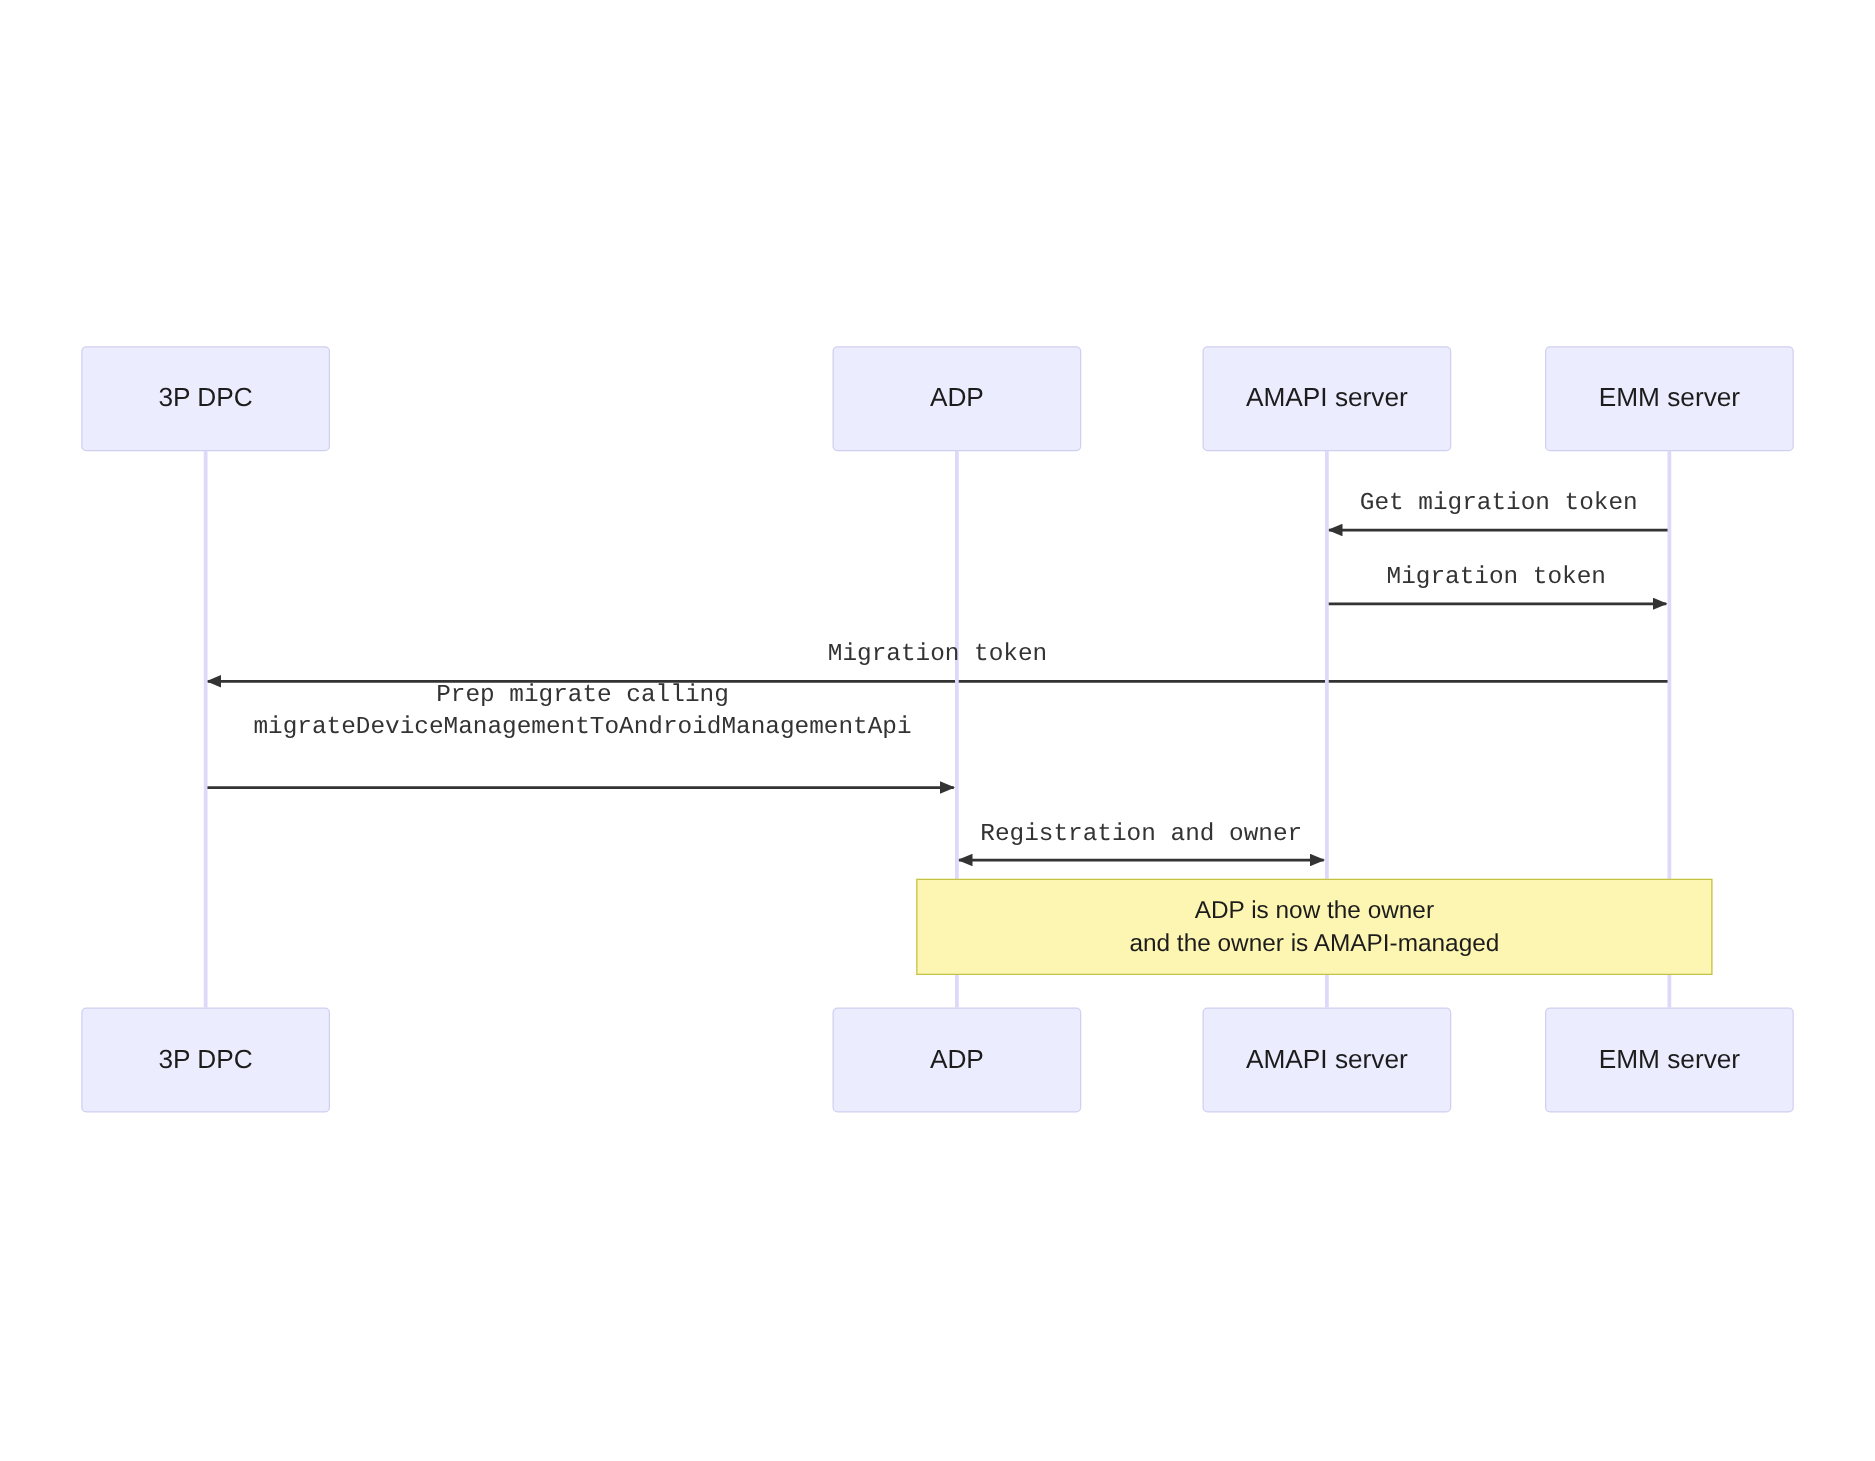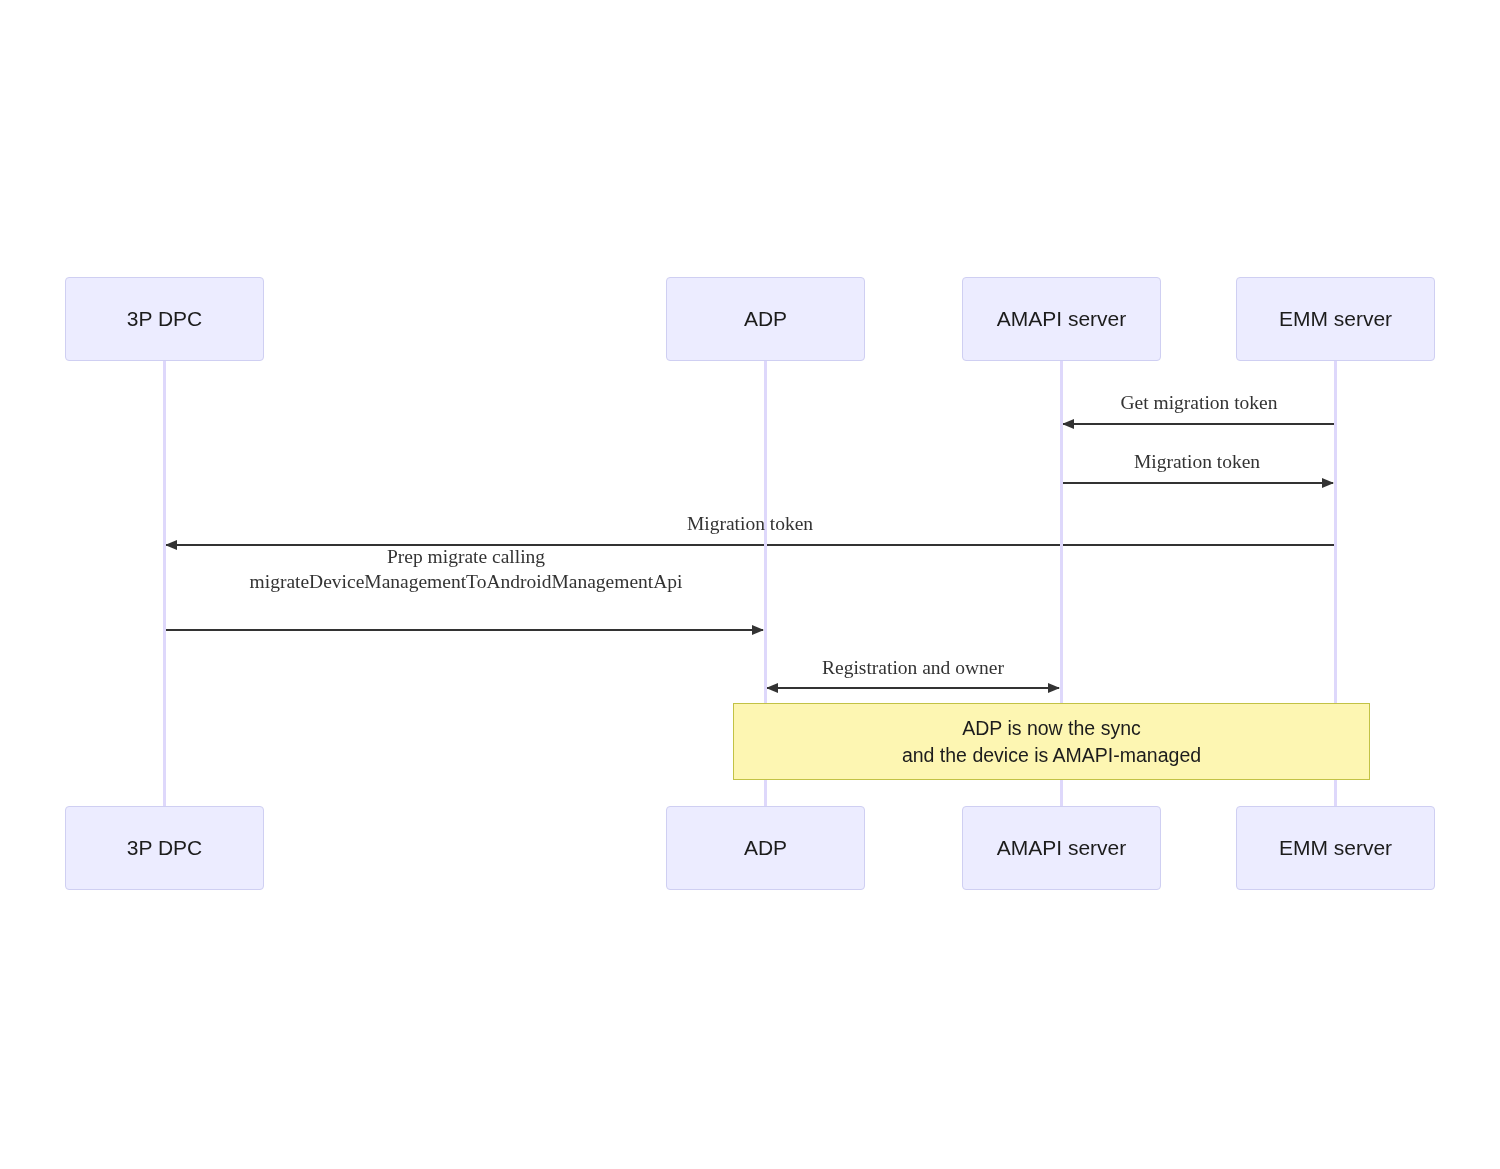--- a/index.html
+++ b/index.html
@@ -48,21 +48,21 @@
   .lifeline {
     position: absolute;
     width: 3px;
     background: #ded8fb;
   }
   
   .msg-label {
     position: absolute;
     font-size: 19.5px;
     color: #333333;
-    font-family: Liberation Serif, serif;
+    font-family: Liberation Mono, monospace;
     text-align: center;
     white-space: pre;
     line-height: 1.3;
     transform: translateX(-50%);
   }
   
   .note-box {
     position: absolute;
     box-sizing: border-box;
     background: #fdf6b2;
@@ -141,18 +141,18 @@
       <div class="msg-label" style="left: 1199px; top: 390px;">Get migration token</div>
       <div class="msg-label" style="left: 1197px; top: 449px;">Migration token</div>
       <div class="msg-label" style="left: 750px; top: 511px;">Migration token</div>
       <div class="msg-label" style="left: 466px; top: 544px;">Prep migrate calling
 migrateDeviceManagementToAndroidManagementApi</div>
       <div class="msg-label" style="left: 913px; top: 655px;">Registration and owner</div>
     </div>
 
   <div id="note-group">
       <div class="note-box" style="left: 733px; top: 703px; width: 637px; height: 77px;">
-        <div class="note-line">ADP is now the sync</div>
-        <div class="note-line">and the device is AMAPI-managed</div>
+        <div class="note-line">ADP is now the owner</div>
+        <div class="note-line">and the owner is AMAPI-managed</div>
       </div>
     </div>
 
 </div>
 
 </body></html>

